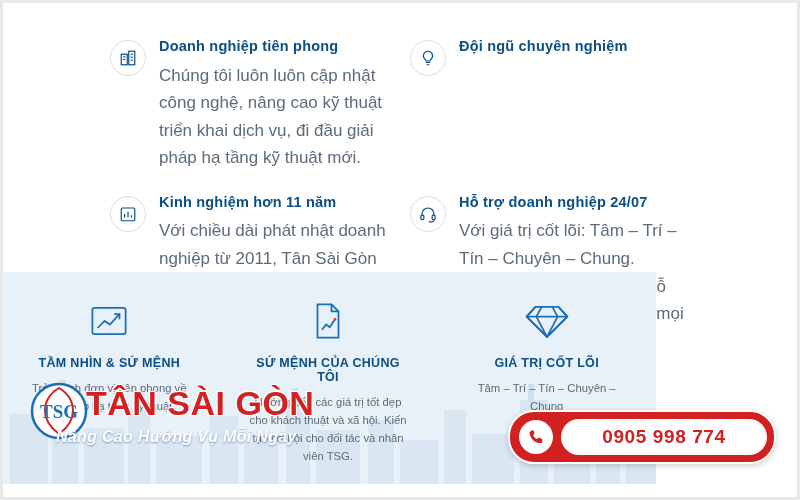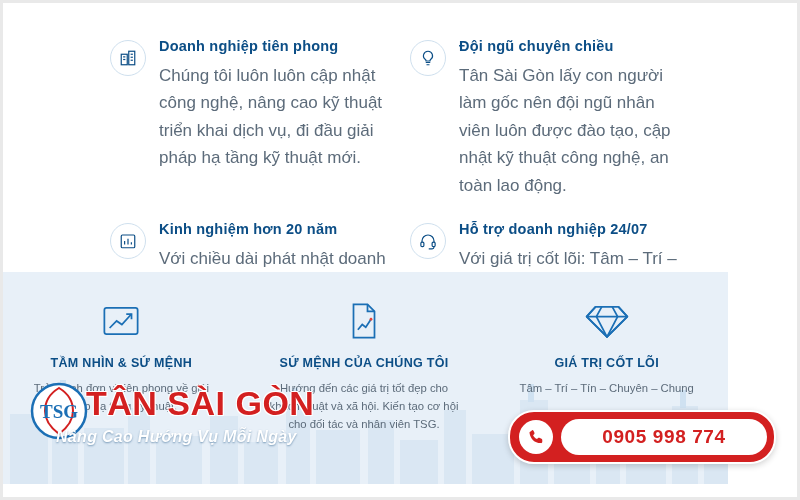--- a/index.html
+++ b/index.html
@@ -73,21 +73,21 @@
     line-height: 1.62;
     color: #5c6b7a;
     margin: 0;
   }
 
   
   .band {
     position: absolute;
     left: 0;
     top: 272px;
-    width: 728px;
+    width: 656px;
     height: 212px;
     background: #e8f0f8;
     overflow: hidden;
   }
   .skyline {
     position: absolute;
     left: 0;
     bottom: 0;
     width: 800px;
     height: 130px;
@@ -256,36 +256,35 @@
         </div>
       </div>
 
       <div class="feature">
         <div class="feature-icon">
           <svg width="18" height="18" viewBox="0 0 24 24" fill="none" stroke="#0c4e86" stroke-width="1.6">
             <path d="M9 18h6M10 21h4M12 3a6 6 0 0 0-3.5 10.9c.6.5.9 1.2.9 1.9v.2h5.2v-.2c0-.7.3-1.4.9-1.9A6 6 0 0 0 12 3z"></path>
           </svg>
         </div>
         <div class="feature-body">
-          <h3 class="feature-title">Đội ngũ chuyên chiều</h3>
-          <p class="feature-text">Tân Sài Gòn lấy con người làm gốc nên đội ngũ nhân viên luôn được đào tạo, cập nhật kỹ thuật công nghệ, an toàn lao động.</p>
+          <h3 class="feature-title">Đội ngũ chuyên nghiệm</h3>
         </div>
       </div>
 
       <div class="feature">
         <div class="feature-icon">
           <svg width="18" height="18" viewBox="0 0 24 24" fill="none" stroke="#0c4e86" stroke-width="1.6">
             <rect x="3" y="4" width="18" height="17" rx="1.5"></rect>
             <line x1="7.5" y1="16.5" x2="7.5" y2="12"></line>
             <line x1="12" y1="16.5" x2="12" y2="9"></line>
             <line x1="16.5" y1="16.5" x2="16.5" y2="13.5"></line>
           </svg>
         </div>
         <div class="feature-body">
-          <h3 class="feature-title">Kinh nghiệm hơn 20 năm</h3>
+          <h3 class="feature-title">Kinh nghiệm hơn 11 năm</h3>
           <p class="feature-text">Với chiều dài phát nhật doanh nghiệp từ 2011, Tân Sài Gòn luôn tự tin về năng lực triển khai các dự án lớn.</p>
         </div>
       </div>
 
       <div class="feature">
         <div class="feature-icon">
           <svg width="18" height="18" viewBox="0 0 24 24" fill="none" stroke="#0c4e86" stroke-width="1.6">
             <path d="M4 14v-2a8 8 0 0 1 16 0v2"></path>
             <rect x="2.5" y="13.5" width="4" height="6" rx="1.6"></rect>
             <rect x="17.5" y="13.5" width="4" height="6" rx="1.6"></rect>

